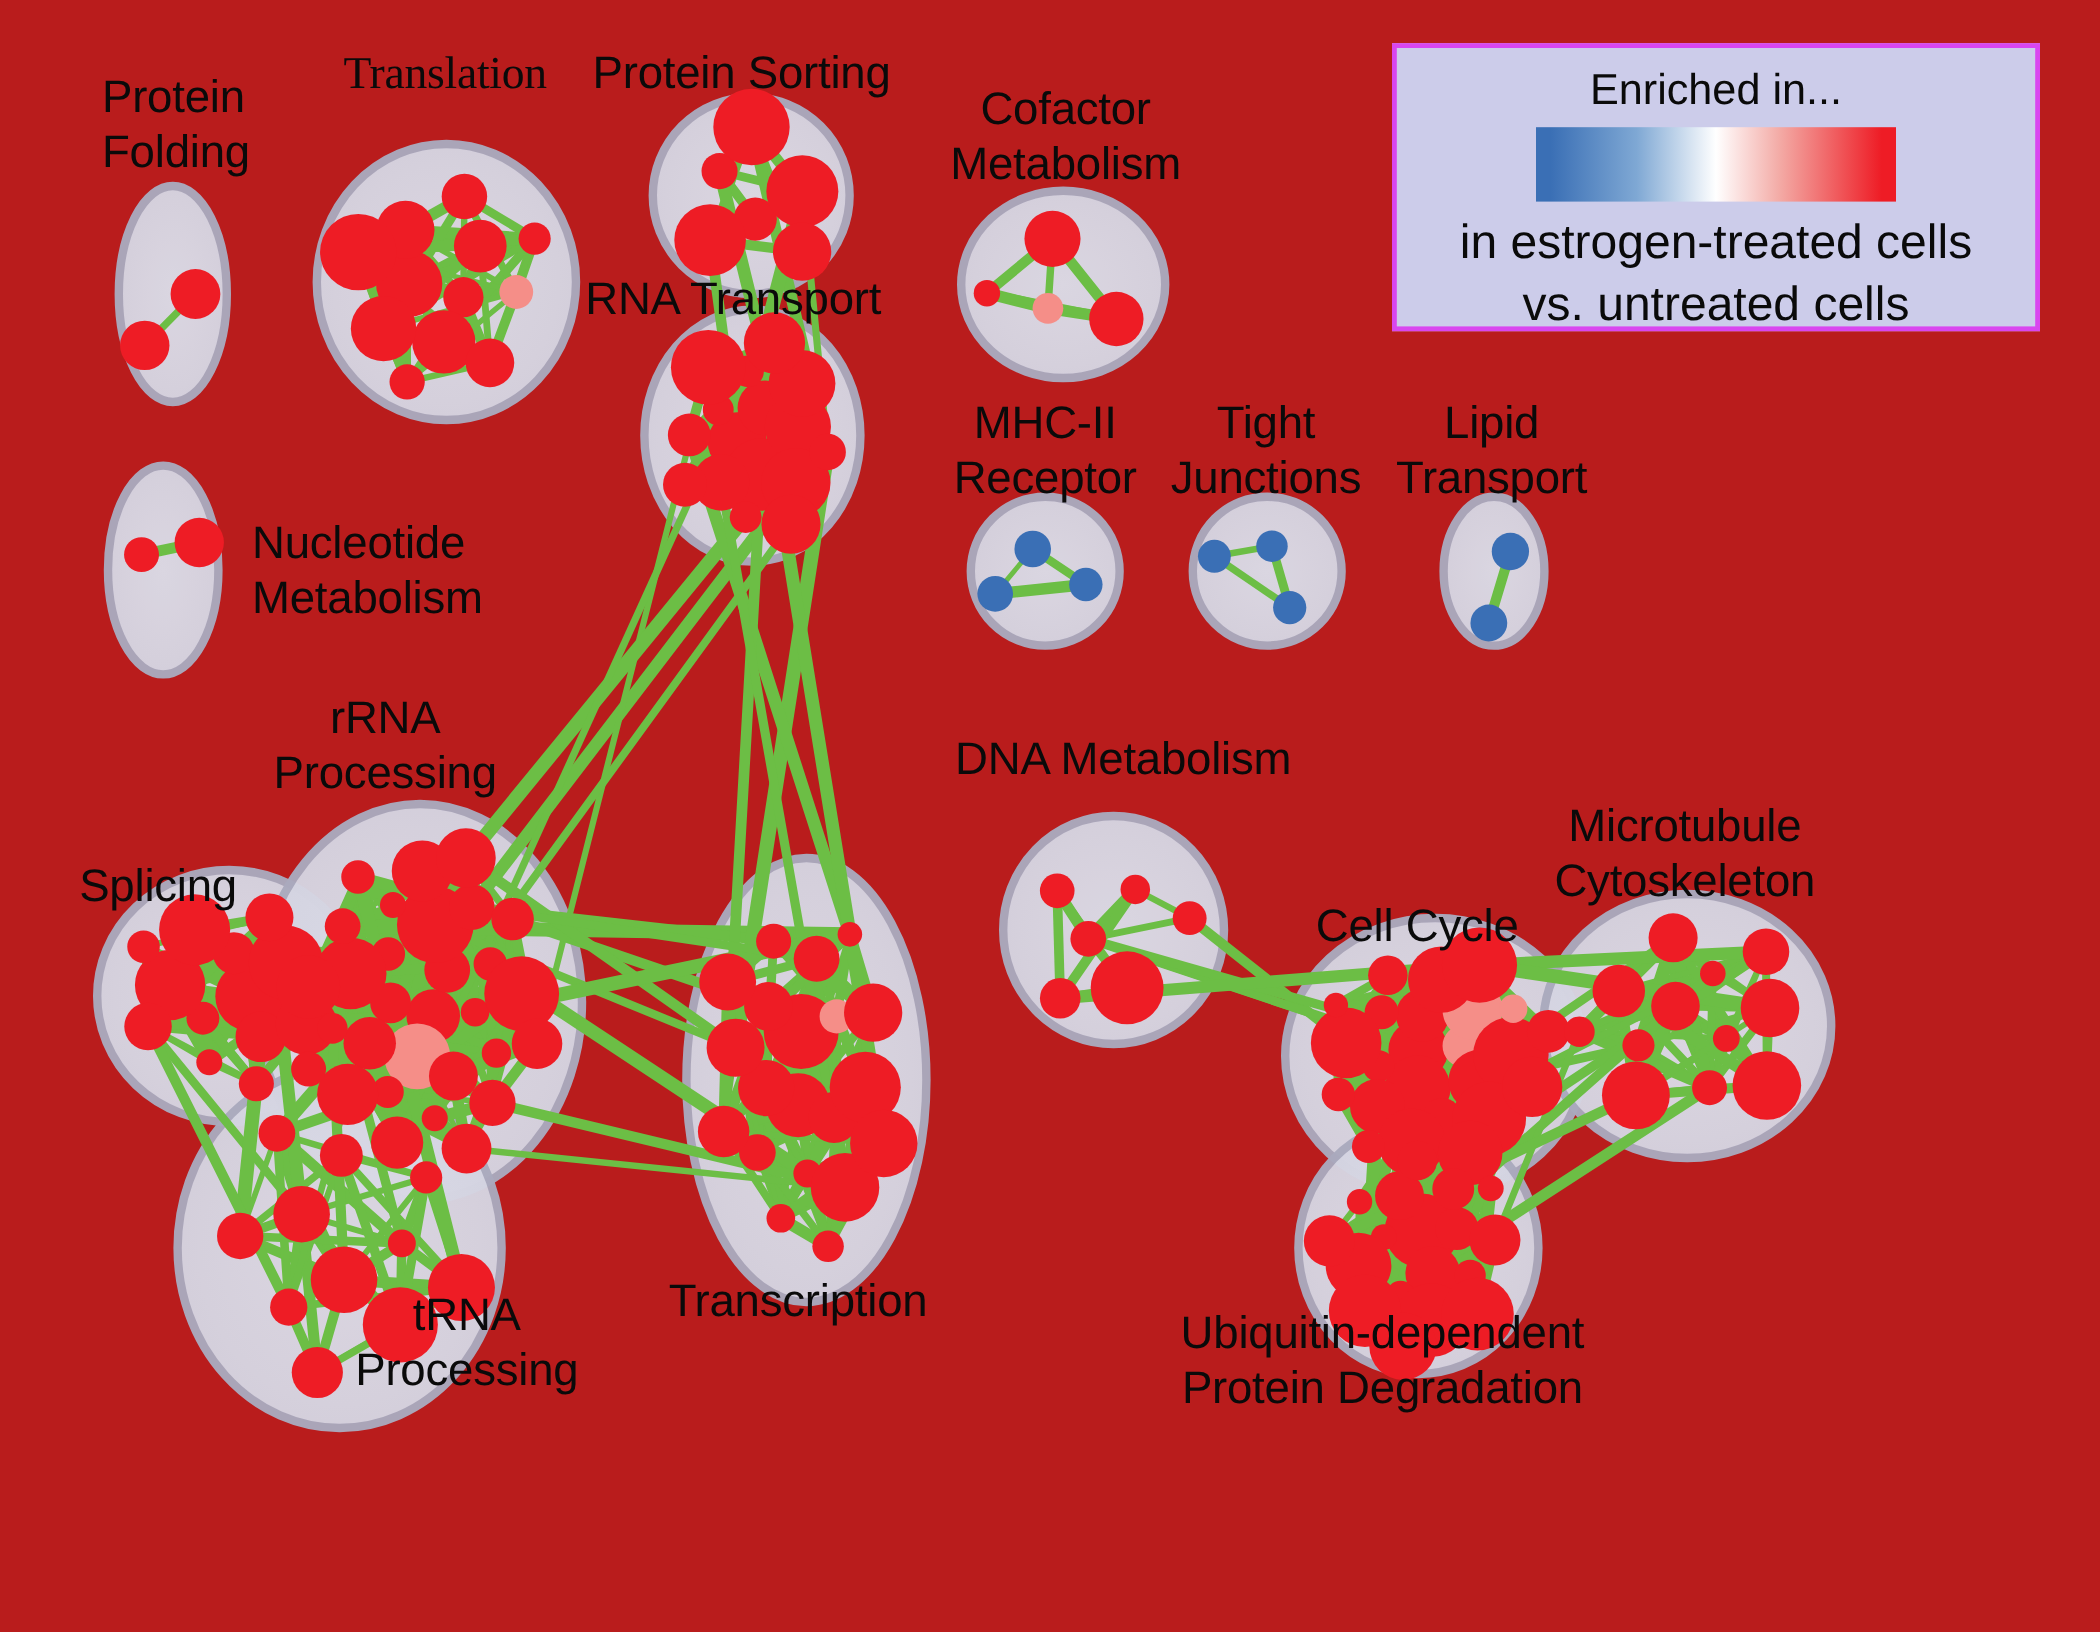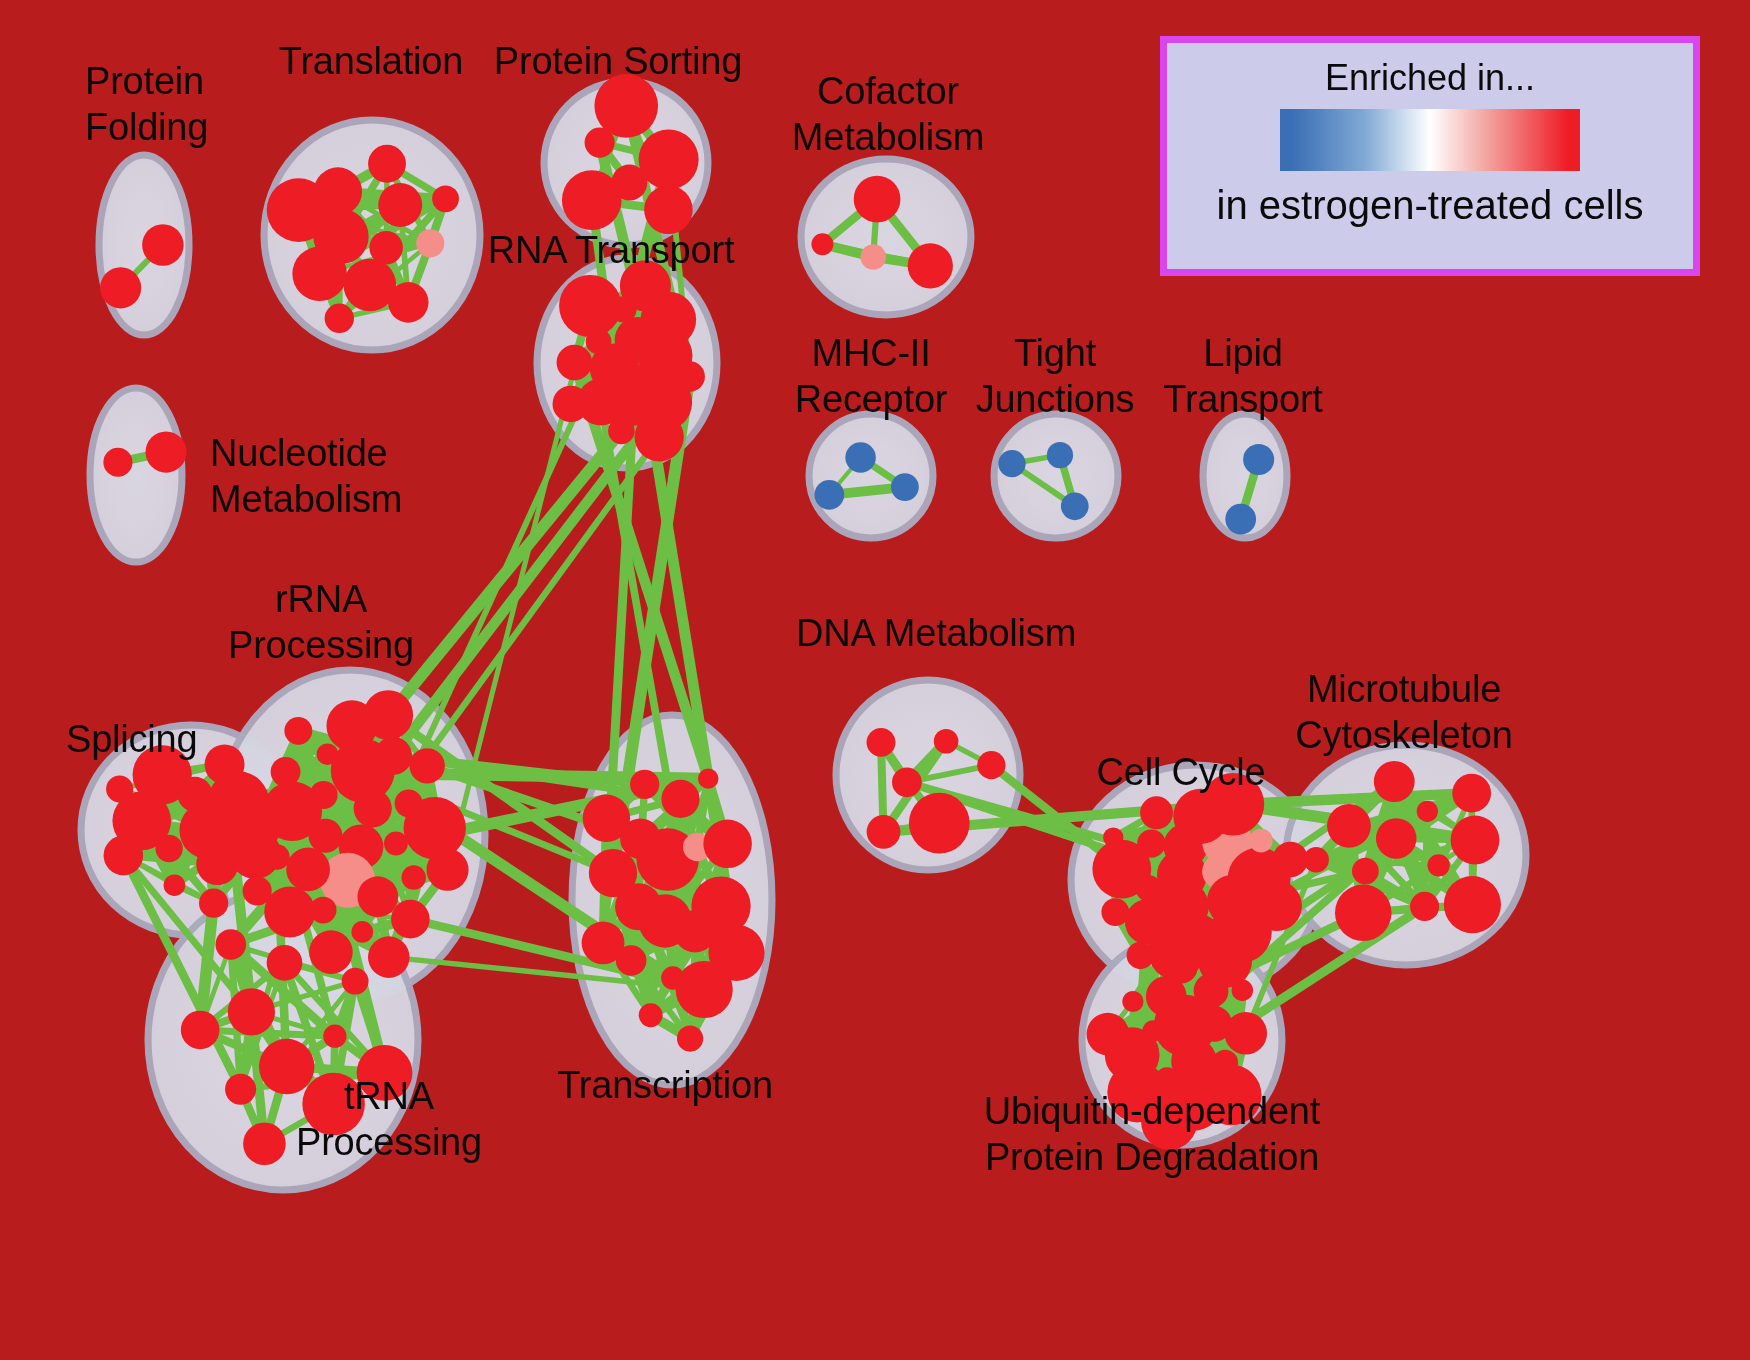--- a/index.html
+++ b/index.html
@@ -20,21 +20,21 @@
     font-weight:400;
     white-space:pre;
     letter-spacing:-0.2px;
   }
   .clabel.c{transform:translateX(-50%);text-align:center;}
   #legend{
     position:absolute;
     left:1160px;top:36px;
     width:540px;height:240px;
     background:#ccccea;
-    border:7px solid #d946ef;
+    border:4px solid #d946ef;
     box-sizing:border-box;
   }
   #legend .ltitle{
     text-align:center;
     font-size:36px;
     color:#0a0a0a;
     margin-top:14px;
     font-family:"Liberation Sans", sans-serif;
   }
   #gradbar{
@@ -1303,21 +1303,21 @@
         <circle cx="1231.2172153664324" cy="1095.0724654161274" r="30.296125421438425" fill="#ee1c25"></circle>
         <circle cx="1107.8556357185148" cy="1034.106689984642" r="21.318929677512" fill="#ee1c25"></circle>
         <circle cx="1242.3135969953682" cy="990.2305043799715" r="10.748533249249931" fill="#ee1c25"></circle>
         <circle cx="1169.1737850731818" cy="1121.8426890579897" r="28.06929303056993" fill="#ee1c25"></circle>
       </g>
   </svg>
 
   <div id="labels">
       <div class="clabel" style="left: 85px; top: 58px;">Protein
 Folding</div>
-      <div class="clabel c" style="left: 371px; top: 38px;">Translation</div>
+      <div class="clabel c" style="left: 371px; top: 38px; font-family: Liberation Serif, serif;">Translation</div>
       <div class="clabel c" style="left: 618px; top: 38px;">Protein Sorting</div>
       <div class="clabel c" style="left: 888px; top: 68px;">Cofactor
 Metabolism</div>
       <div class="clabel c" style="left: 611px; top: 227px;">RNA Transport</div>
       <div class="clabel" style="left: 210px; top: 430px;">Nucleotide
 Metabolism</div>
       <div class="clabel c" style="left: 871px; top: 330px;">MHC-II
 Receptor</div>
       <div class="clabel c" style="left: 1055px; top: 330px;">Tight
 Junctions</div>
@@ -1334,15 +1334,16 @@
       <div class="clabel c" style="left: 389px; top: 1073px;">tRNA
 Processing</div>
       <div class="clabel c" style="left: 1152px; top: 1088px;">Ubiquitin-dependent
 Protein Degradation</div>
     </div>
 
   <div id="legend">
     <div class="ltitle">Enriched in...</div>
     <div id="gradbar"></div>
     <div class="sub">in estrogen-treated cells</div>
+    <div class="sub">vs. untreated cells</div>
   </div>
 
 </div>
 
 </body></html>

